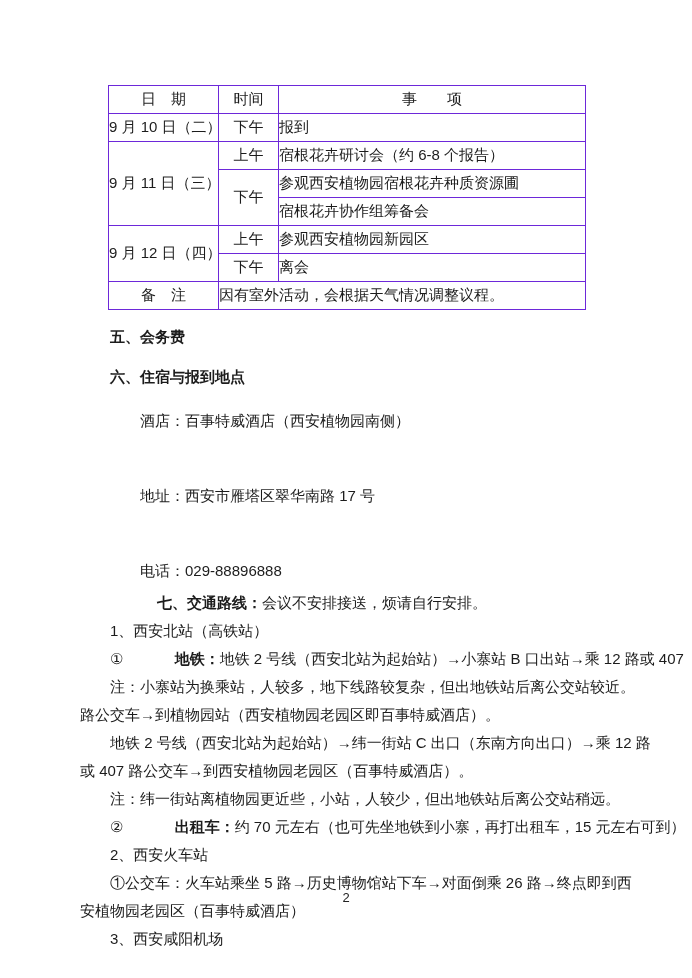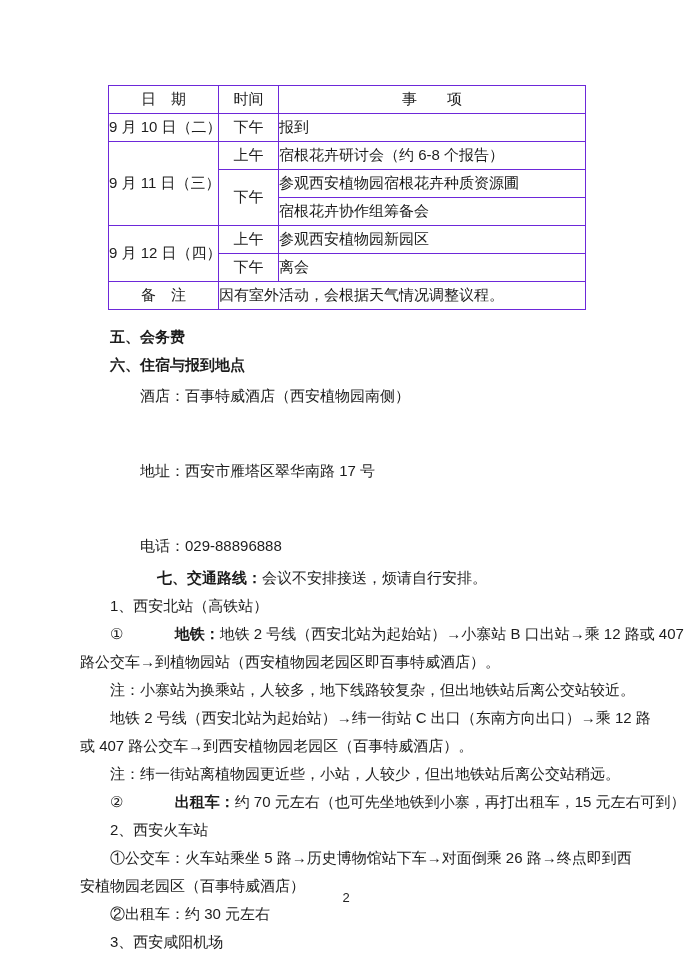--- a/index.html
+++ b/index.html
@@ -37,22 +37,22 @@
   td.c-date  { text-align:center; }
   td.c-time  { text-align:center; }
   td.c-item  { text-align:left; padding-left:12px; }
   td.c-remark{ text-align:left; padding-left:12px; }
   
   .line { line-height:28px; white-space:nowrap; }
   .indent1 { padding-left:30px; }
   .indent2 { padding-left:60px;margin-top:47px; }
   .h { font-weight:bold; }
   .mt-sec5 { margin-top:13px; }
-  .mt-sec6 { margin-top:0; }
-  .mt-hotel{ margin-top:3px; }
+  .mt-sec6 { margin-top:12px; }
+  .mt-hotel{ margin-top:16px; }
   .mt-sec7 { margin-top:4px; }
   b { font-weight:bold;margin-left:47px; }
   .pageno {
     position:absolute;
     left:0; top:884px; width:100%;
     text-align:center;
     font-size:13px;
     line-height:28px;
     color:#222;
   }
@@ -115,30 +115,29 @@
     <div class="line indent2">地址：西安市雁塔区翠华南路 17 号</div>
     <div class="line indent2">电话：029-88896888</div>
 
     <div class="line indent1 mt-sec7">
       <b>七、交通路线：</b><span>会议不安排接送，烦请自行安排。</span>
     </div>
     <div class="line indent1">1、西安北站（高铁站）</div>
     <div class="line indent1">
       <span>① </span><b>地铁：</b><span>地铁 2 号线（西安北站为起始站）→小寨站 B 口出站→乘 12 路或 407</span>
     </div>
+    <div class="line indent1">注：小寨站为换乘站，人较多，地下线路较复杂，但出地铁站后离公交站较近。</div>
     <div class="line">路公交车→到植物园站（西安植物园老园区即百事特威酒店）。</div>
-    <div class="line indent1">注：小寨站为换乘站，人较多，地下线路较复杂，但出地铁站后离公交站较近。</div>
     <div class="line indent1">地铁 2 号线（西安北站为起始站）→纬一街站 C 出口（东南方向出口）→乘 12 路</div>
     <div class="line">或 407 路公交车→到西安植物园老园区（百事特威酒店）。</div>
     <div class="line indent1">注：纬一街站离植物园更近些，小站，人较少，但出地铁站后离公交站稍远。</div>
     <div class="line indent1">
       <span>② </span><b>出租车：</b><span>约 70 元左右（也可先坐地铁到小寨，再打出租车，15 元左右可到）</span>
     </div>
     <div class="line indent1">2、西安火车站</div>
     <div class="line indent1">①公交车：火车站乘坐 5 路→历史博物馆站下车→对面倒乘 26 路→终点即到西</div>
     <div class="line">安植物园老园区（百事特威酒店）</div>
-    <div class="line indent1">②出租车：约 30 元左右</div>
     <div class="line indent1">3、西安咸阳机场</div>
 
   </div>
 
   <div class="pageno">2</div>
 </div>
 
 </body></html>

